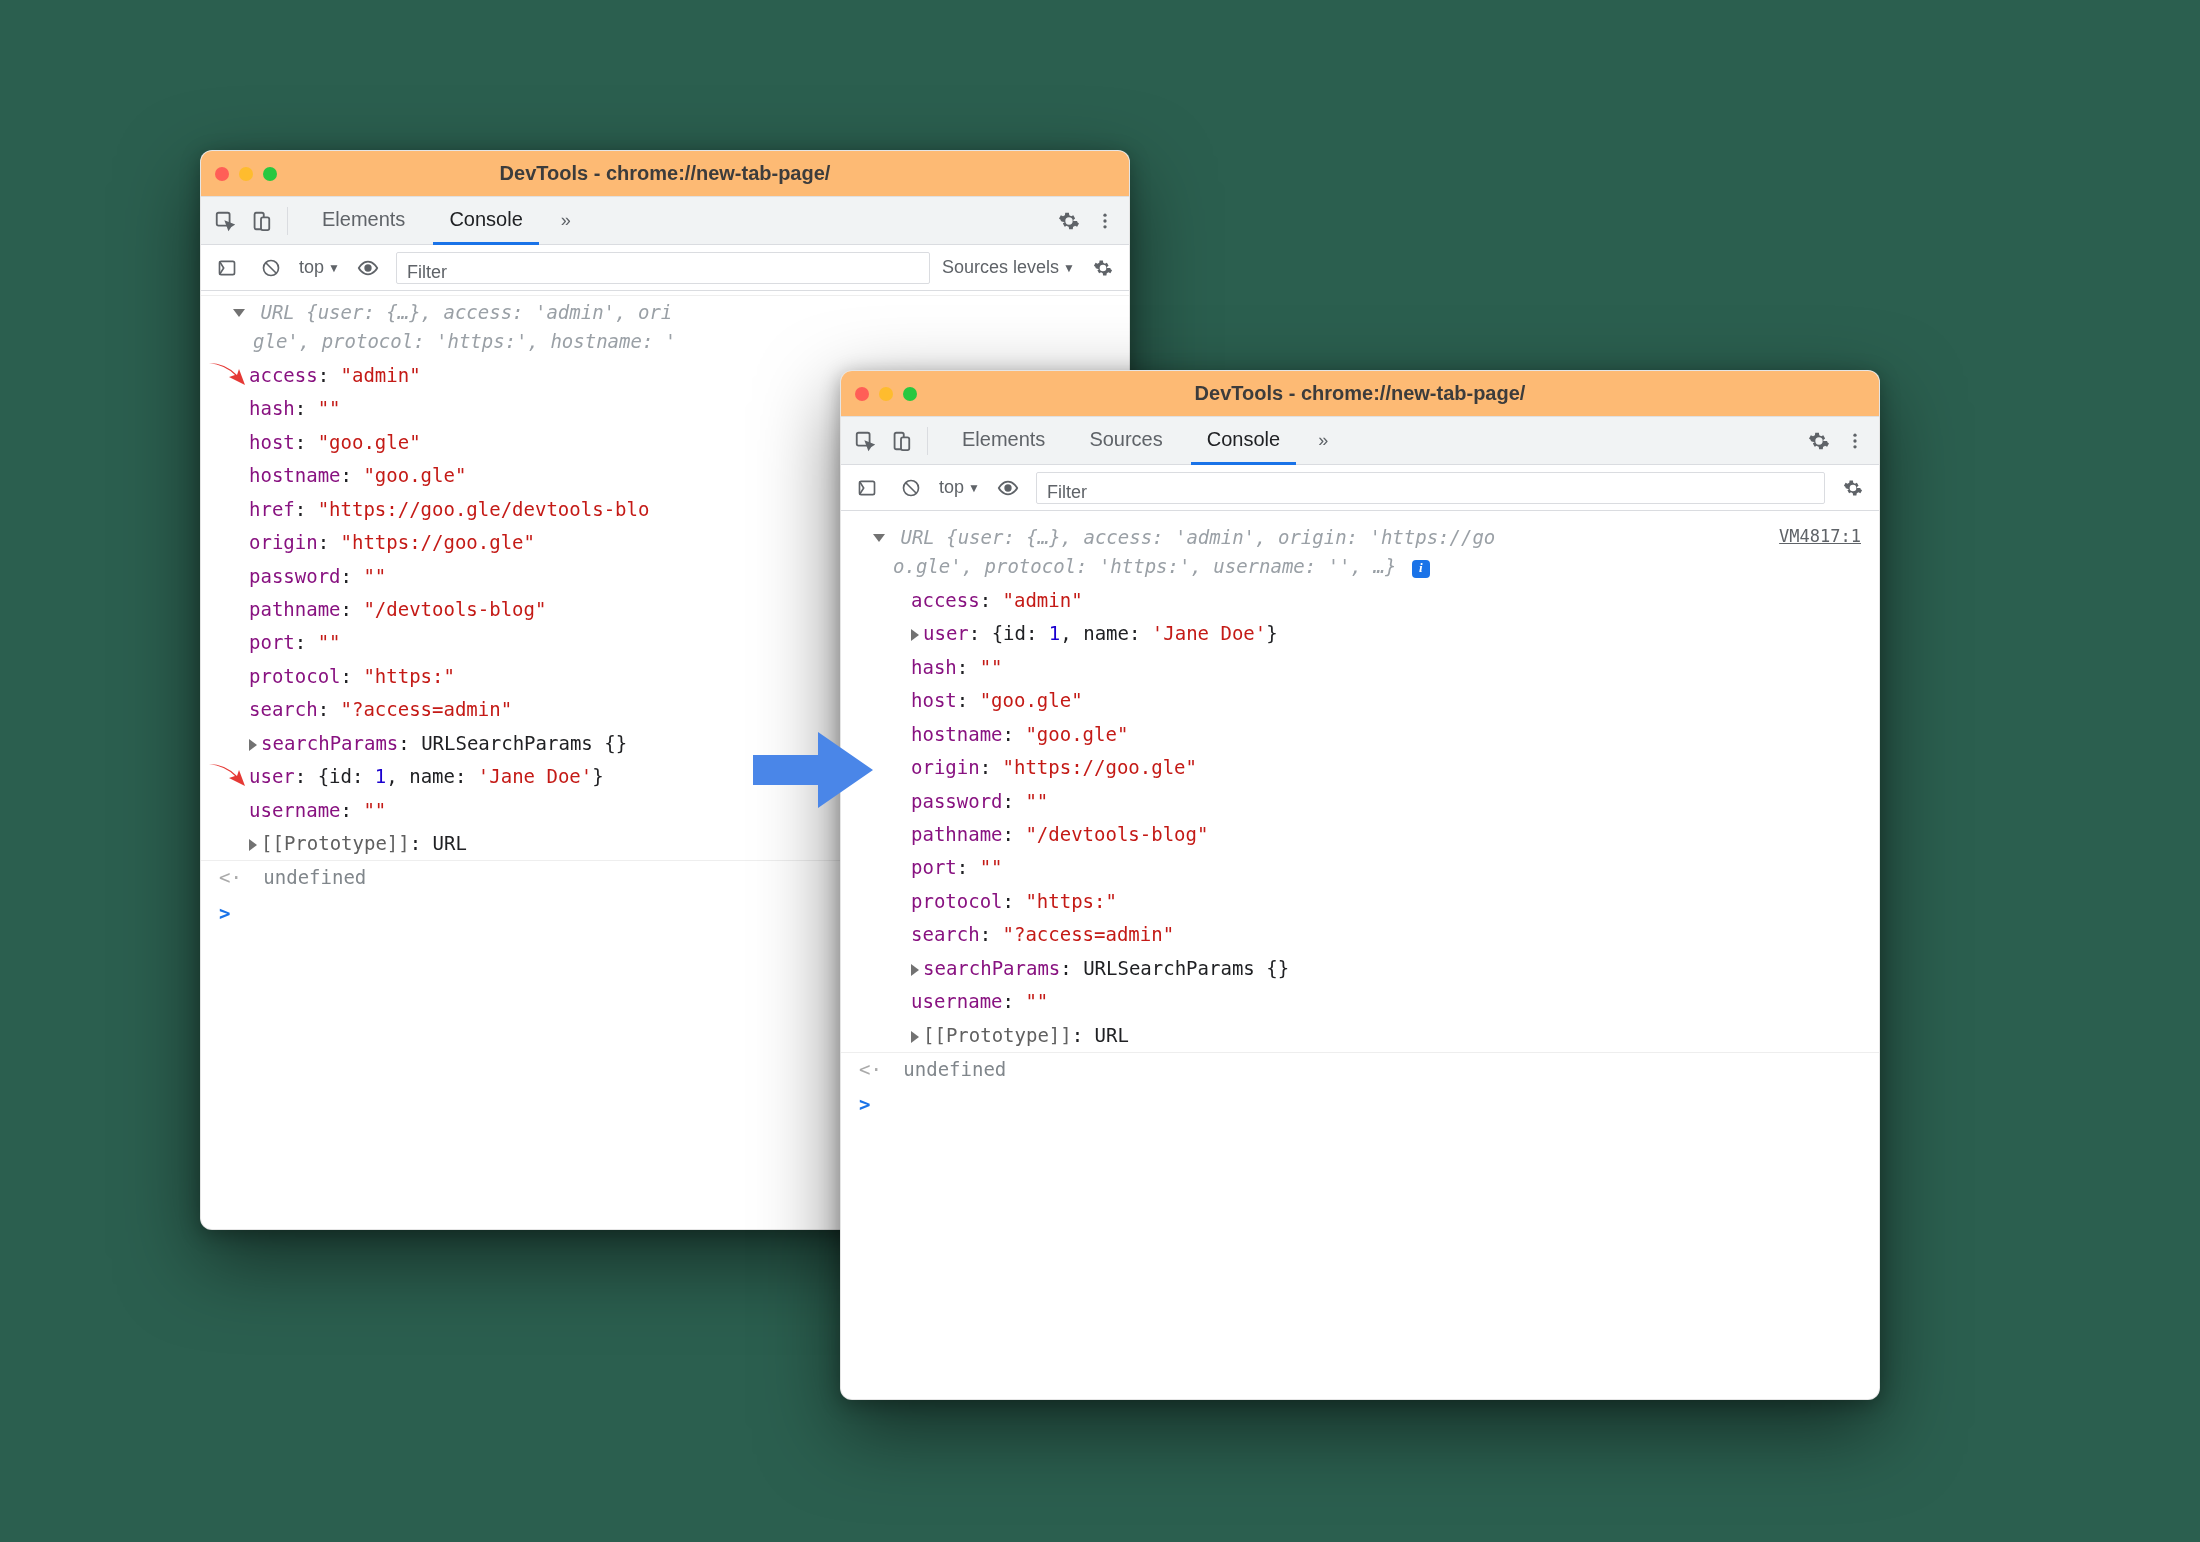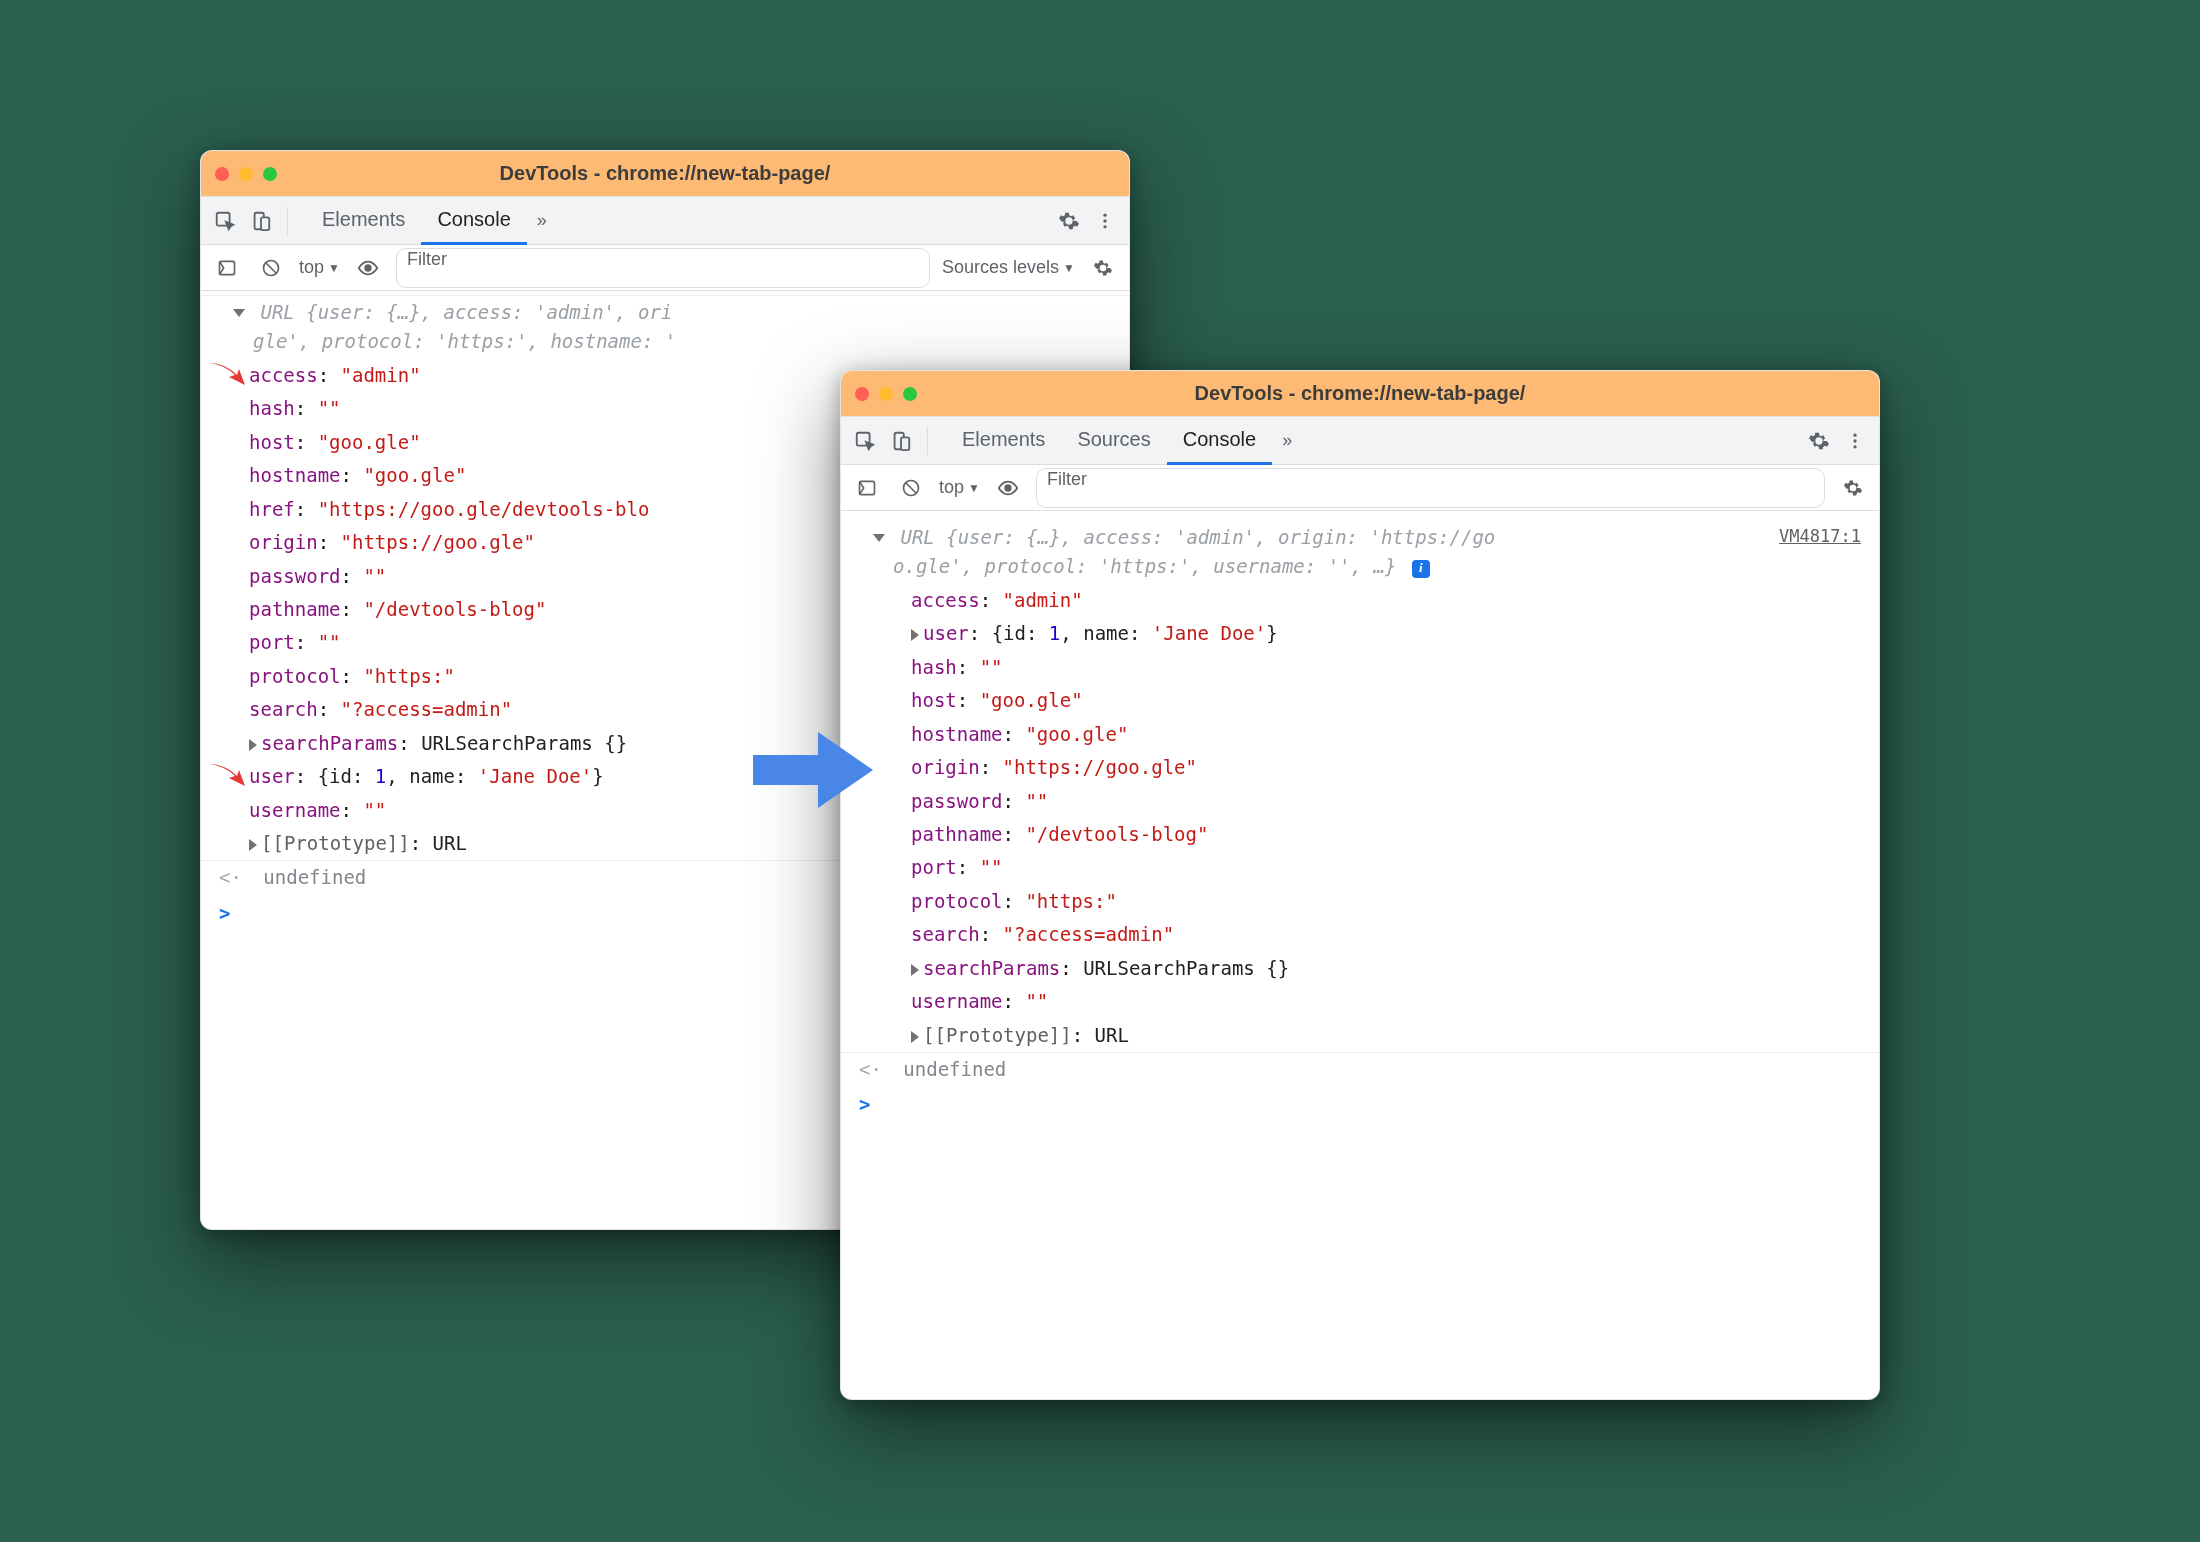--- a/index.html
+++ b/index.html
@@ -71,21 +71,21 @@
     padding:0 8px;
     gap:4px;
   }
   .tb-btn{
     width:32px;height:32px;
     display:flex;align-items:center;justify-content:center;
     color:var(--muted);
     cursor:pointer;
     border-radius:4px;
   }
-  .tabs{display:flex;align-items:center;height:100%;margin-left:8px;gap:0;}
+  .tabs{display:flex;align-items:center;height:100%;margin-left:8px;gap:12px;}
   .tab{
     padding:0 16px;
     height:100%;
     display:flex;align-items:center;
     font-size:20px;
     color:var(--muted);
     cursor:pointer;
     border-bottom:3px solid transparent;
     margin-bottom:-1px;
   }
@@ -103,28 +103,28 @@
     align-items:center;
     padding:0 10px;
     gap:12px;
     border-bottom:1px solid var(--border);
     font-size:18px;
     color:var(--muted);
   }
   .sb-item{display:flex;align-items:center;gap:4px;cursor:pointer;}
   .filter{
     flex:1;
-    height:40px;
+    height:32px;
     border:1px solid var(--border);
     background:var(--bg);
     padding:0 10px;
     font-size:18px;
     color:var(--muted);
-    border-radius:10px;
-    display:flex;align-items:flex-start;
+    border-radius:2px;
+    display:flex;align-items:flex-end;
   }
 
   .console-body{
     font-family:Menlo,Monaco,Consolas,monospace;
     font-size:19px;
     line-height:1.55;
     padding:4px 0;
     overflow:auto;
   }
   .row{padding:2px 18px;}

